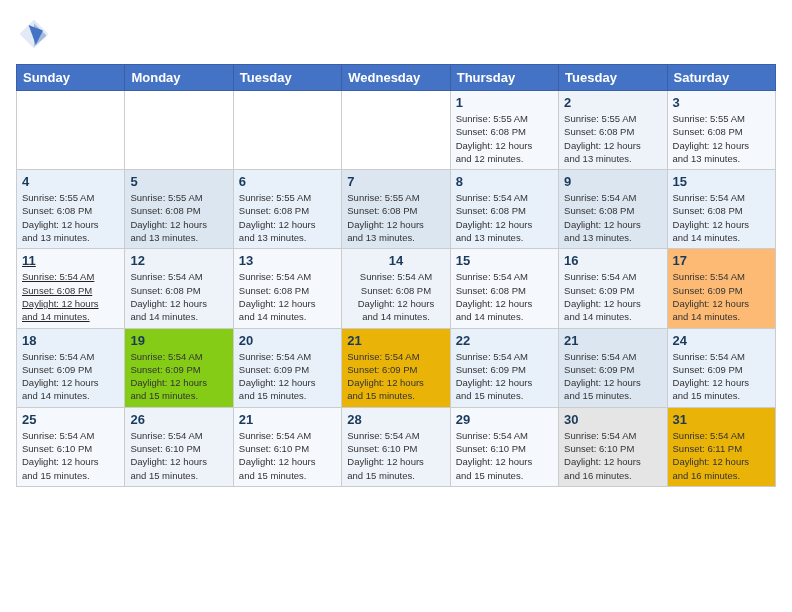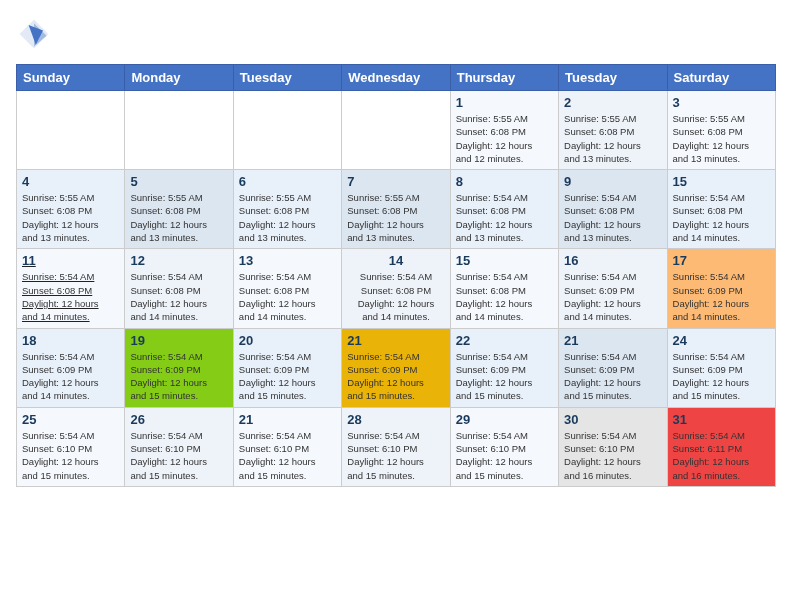--- a/index.html
+++ b/index.html
@@ -345,21 +345,21 @@
 Daylight: 12 hours
 and 15 minutes.</div>
         </td>
         <td style="background: #e5e5e5;">
           <span class="day-num">30</span>
           <div class="day-info" style="white-space: pre-line;">Sunrise: 5:54 AM
 Sunset: 6:10 PM
 Daylight: 12 hours
 and 16 minutes.</div>
         </td>
-        <td style="background: #ef4444; margin-top: 8px;">
+        <td style="background: #eab308; margin-top: 8px;">
           <span class="day-num">31</span>
           <div class="day-info" style="white-space: pre-line;">Sunrise: 5:54 AM
 Sunset: 6:11 PM
 Daylight: 12 hours
 and 16 minutes.</div>
         </td>
       </tr>
     </tbody>
 </table>
 

